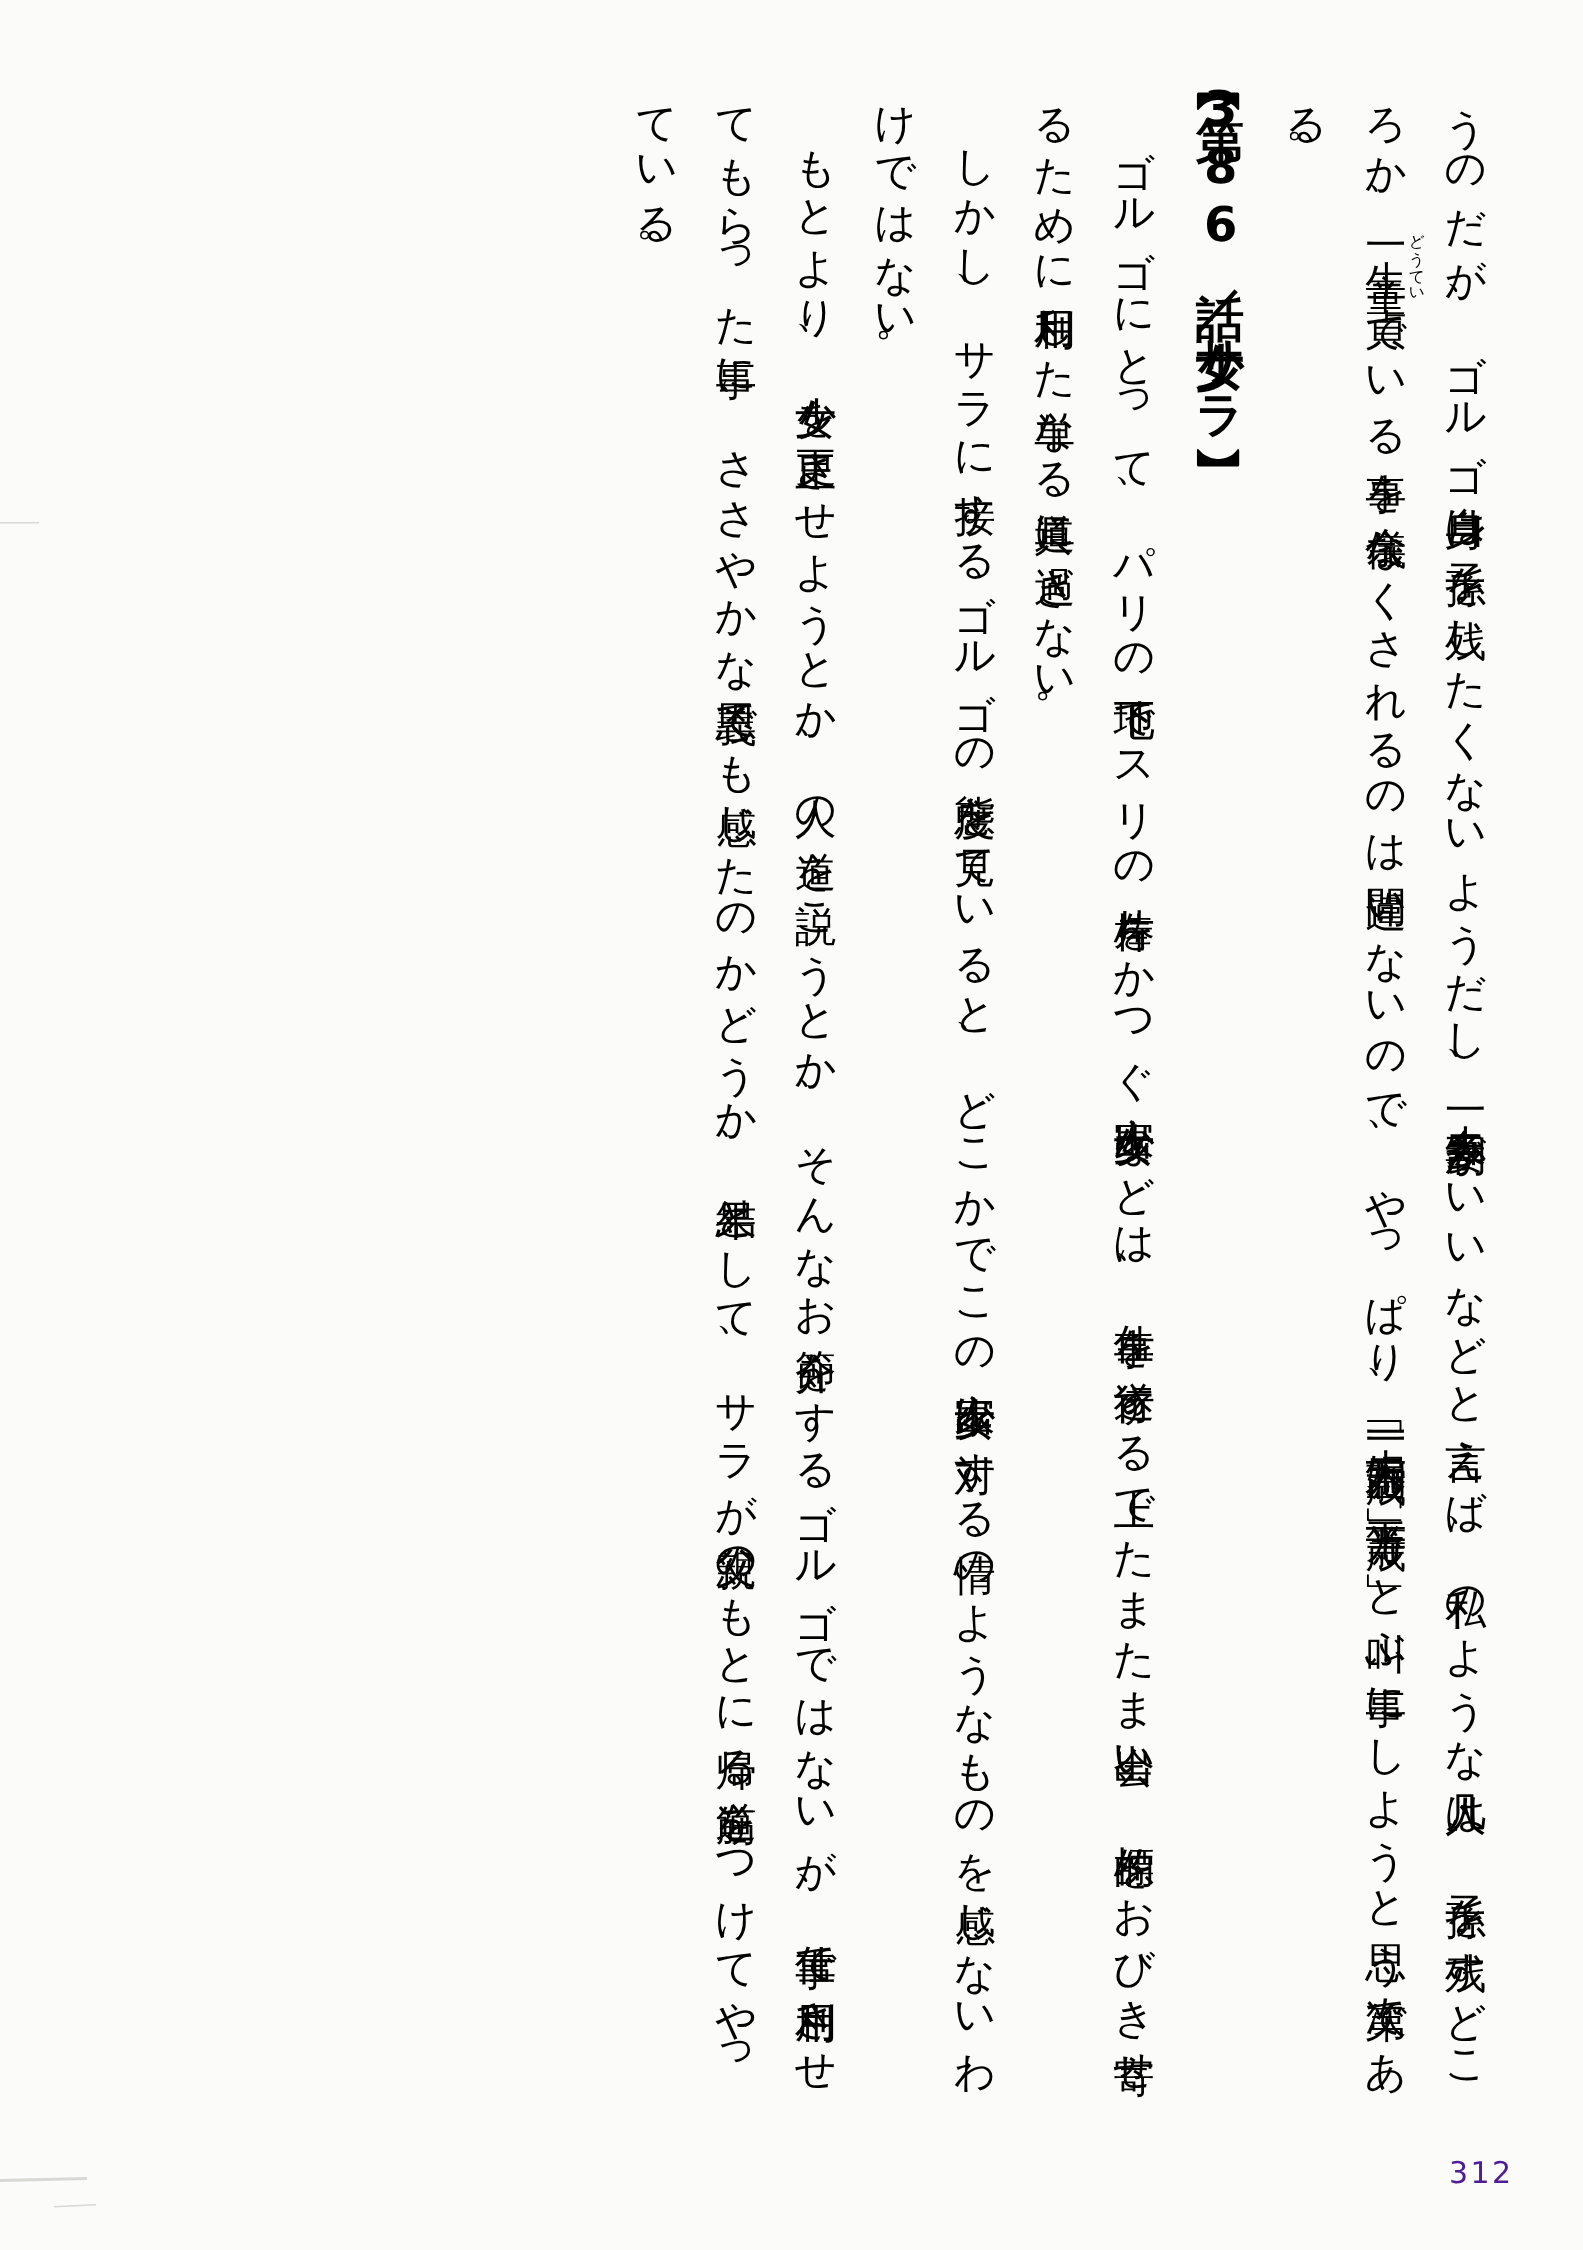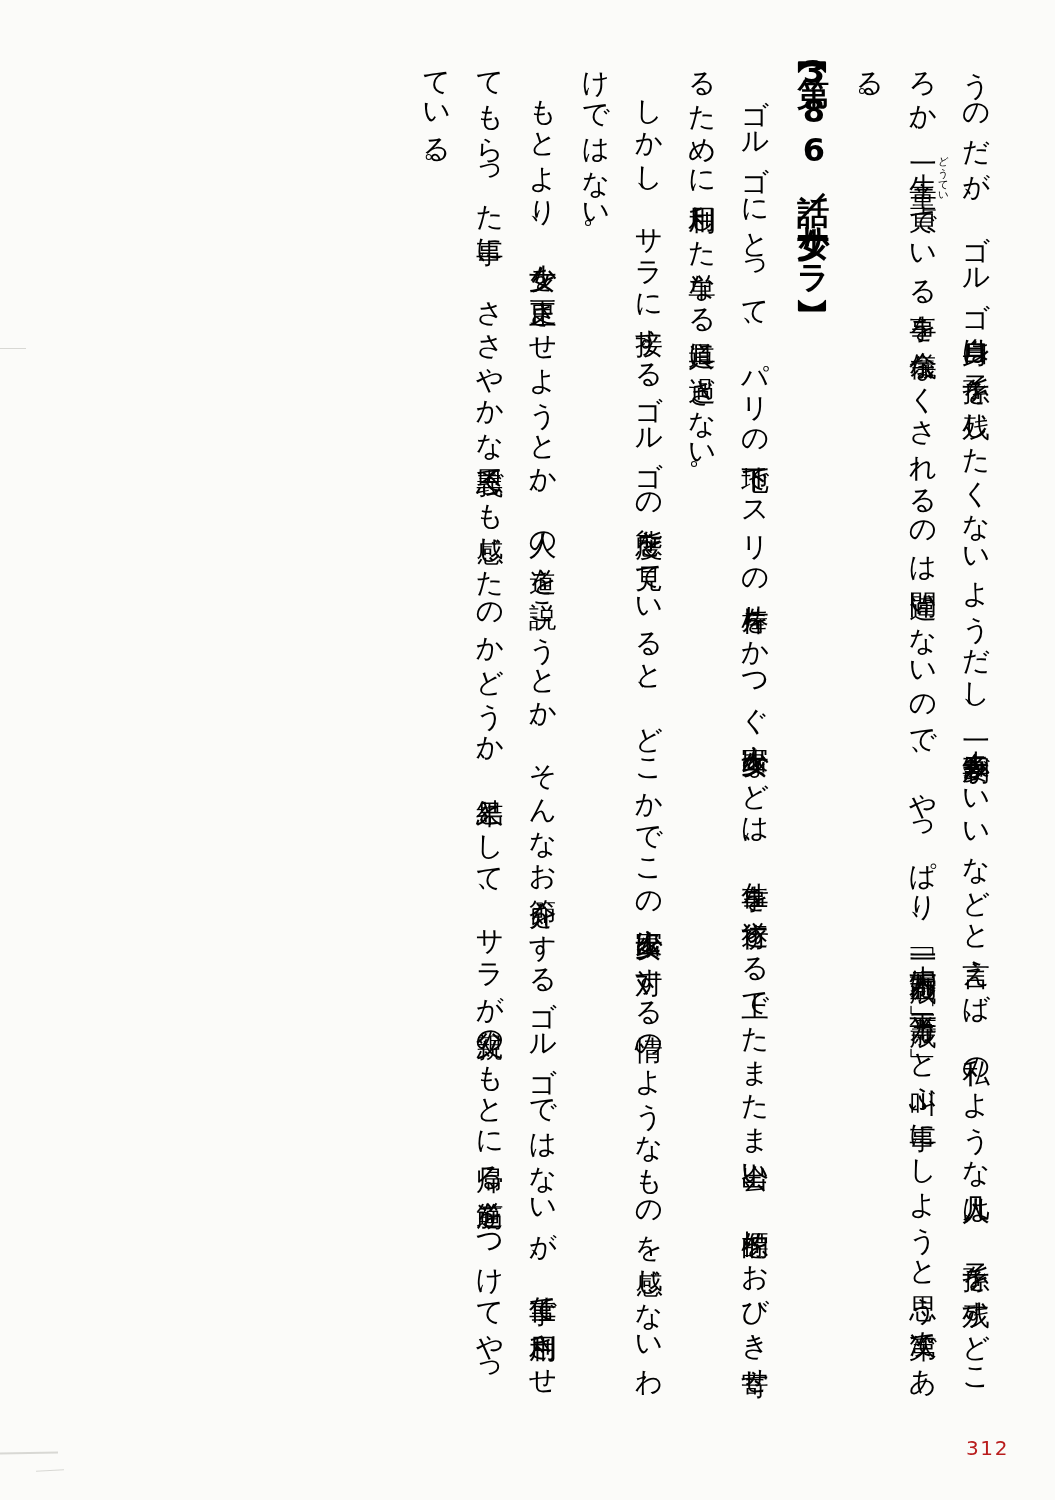--- a/index.html
+++ b/index.html
@@ -69,21 +69,21 @@
     font-weight: normal;
   }
 
   .page-number {
     position: absolute;
     right: 46px;
     bottom: 40px;
     font-size: 20px;
     letter-spacing: 0.08em;
     font-family: "DejaVu Sans", "Liberation Sans", sans-serif;
-    color: #b91c1c;
+    color: #4c1d95;
   }
 
   
   .edge-mark {
     position: absolute;
     background: #d8d8d4;
   }
   .edge-mark.m1 { left: 0; top: 348px; width: 26px; height: 1px; }
   .edge-mark.m2 { left: 0; top: 1452px; width: 58px; height: 2px; transform: rotate(-1.2deg); }
   .edge-mark.m3 { left: 36px; top: 1470px; width: 28px; height: 1px; transform: rotate(-3deg); }

